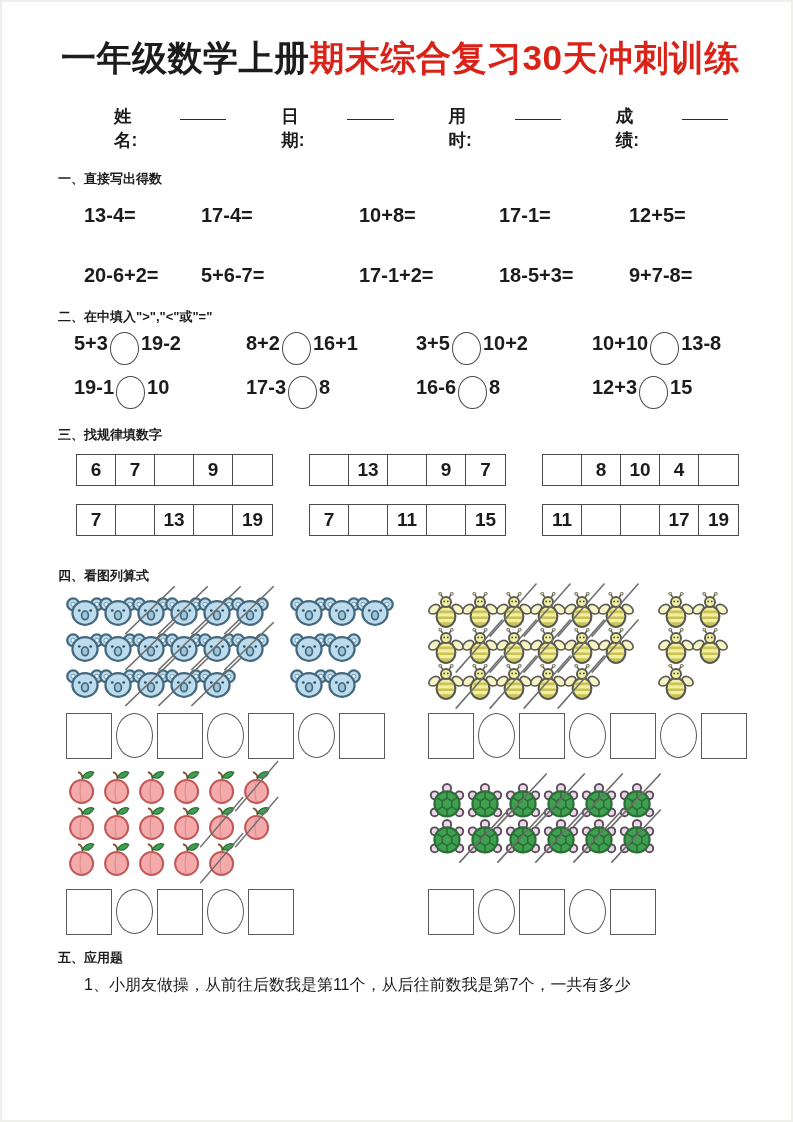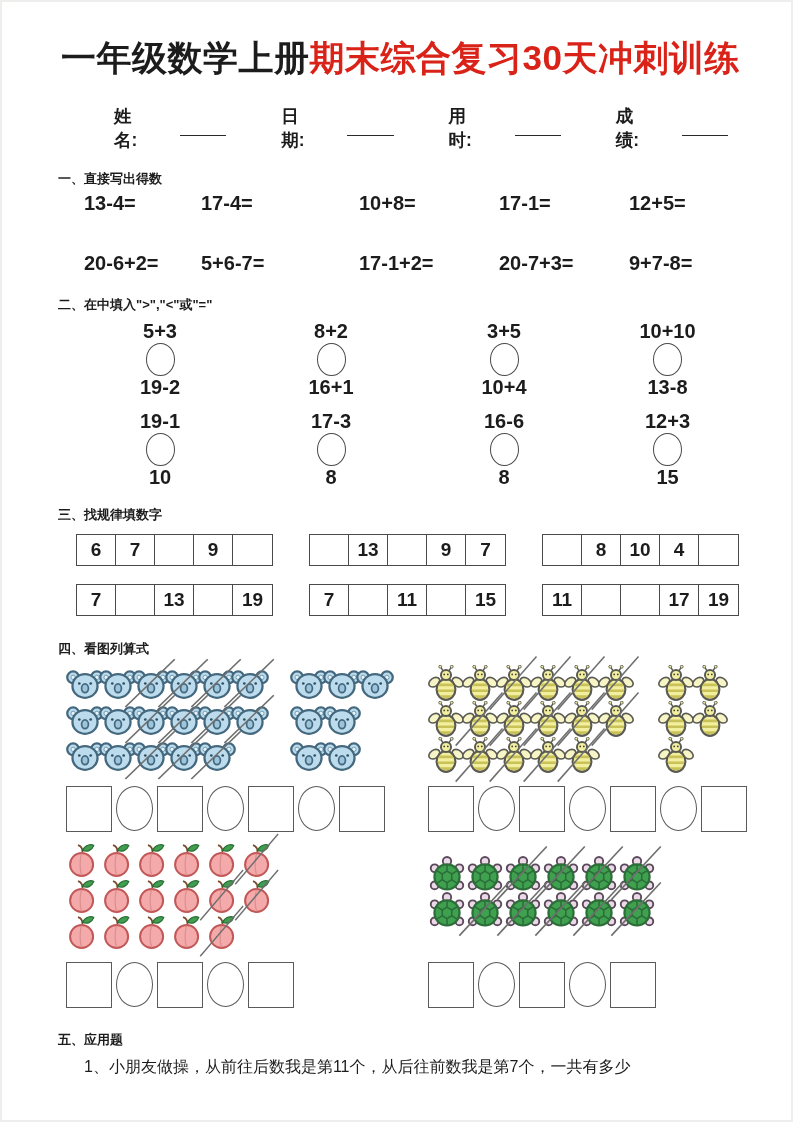--- a/index.html
+++ b/index.html
@@ -8,33 +8,33 @@
   .page {
     position: relative; width: 793px; height: 1122px; margin: 0 auto;
     background: #ffffff; overflow: hidden; color:#1c1c1c;
     padding: 36px 50px 0 58px;
     box-shadow: inset 0 0 0 2px #eeeeec;
   }
   
   .title { text-align:center; font-size:35px; font-weight:bold; letter-spacing:0.5px; line-height:1.25; white-space:nowrap; }
   .title .red { color: var(--title-red, #d92318); }
   
-  .info-row { margin: 24px 0 0 56px; font-size:17.5px; font-weight:bold; display:flex; align-items:center;gap:40px; }
+  .info-row { margin: 24px 0 0 56px; font-size:17.5px; font-weight:bold; display:flex; align-items:flex-start;gap:40px; }
   .info-row .ilabel { margin-right:2px; }
   .info-row .uline { display:inline-block; width:78px; height:16px; border-bottom:1.8px solid #2a2a2a; margin-right:15px; }
   
   .sec-heading { font-size:13px; font-weight:bold; margin-top:18px; }
   
   .expr-row { display:grid; grid-template-columns:117px 158px 140px 130px 1fr; padding-left:26px; font-size:20px; font-weight:600; }
-  .expr-row.r1 { margin-top:4px; }
+  .expr-row.r1 { margin-top:16px; }
   .expr-row.r2 { margin-top:37px; }
   
   .cmp-row { display:grid; grid-template-columns:172px 170px 176px 1fr; padding-left:16px; margin-top:6px; }
   .cmp-row.r2 { margin-top:11px; }
-  .cmp { display:flex; align-items:center; font-size:20px; font-weight:600;flex-direction:column; }
+  .cmp { display:flex; font-size:20px; font-weight:600; }
   .cmpcircle { display:inline-block; width:29px; height:33px; border:1.6px solid #4a4a4a; border-radius:50%; margin:0 2px; }
   
   .strip-row { display:flex; justify-content:space-between; padding-left:18px; padding-right:4px; margin-top:10px; }
   .strip-row.r2 { margin-top:18px; }
   .numstrip { display:flex; border:1.7px solid #4a4a4a; background:#fff; }
   .numstrip .cell { width:39px; height:30px; border-right:1.7px solid #4a4a4a; display:flex; align-items:center; justify-content:center; font-size:19px; font-weight:600; }
   .numstrip .cell:last-child { border-right:none; }
   
   .pic-grid { display:grid; grid-template-columns:362px 1fr; margin-top:8px; }
   .picblock { display:flex; gap:26px; padding-left:8px; }
@@ -76,40 +76,40 @@
       <span>13-4=</span>
       <span>17-4=</span>
       <span>10+8=</span>
       <span>17-1=</span>
       <span>12+5=</span>
     </div>
   <div class="expr-row r2" id="s1r2">
       <span>20-6+2=</span>
       <span>5+6-7=</span>
       <span>17-1+2=</span>
-      <span>20-7+3=</span>
+      <span>18-5+3=</span>
       <span>9+7-8=</span>
     </div>
 
   <div class="sec-heading" style="margin-top:21px;">二、在中填入"&gt;","&lt;"或"="</div>
   <div class="cmp-row r1" id="s2r1">
       <div class="cmp">
         <span>5+3</span>
         <span class="cmpcircle"></span>
         <span>19-2</span>
       </div>
       <div class="cmp">
         <span>8+2</span>
         <span class="cmpcircle"></span>
         <span>16+1</span>
       </div>
       <div class="cmp">
         <span>3+5</span>
         <span class="cmpcircle"></span>
-        <span>10+4</span>
+        <span>10+2</span>
       </div>
       <div class="cmp">
         <span>10+10</span>
         <span class="cmpcircle"></span>
         <span>13-8</span>
       </div>
     </div>
   <div class="cmp-row r2" id="s2r2">
       <div class="cmp">
         <span>19-1</span>
@@ -174,21 +174,21 @@
       </div>
       <div class="numstrip">
         <div class="cell">11</div>
         <div class="cell"></div>
         <div class="cell"></div>
         <div class="cell">17</div>
         <div class="cell">19</div>
       </div>
     </div>
 
-  <div class="sec-heading" style="margin-top:24px;">四、看图列算式</div>
+  <div class="sec-heading" style="margin-top:31px;">四、看图列算式</div>
   <div class="pic-grid" id="picGrid">
       <div class="picblock">
         <div class="cluster">
           <div class="icon-row">
             <div class="icon koala">
               <svg class="art" viewBox="0 0 40 34">
     <circle cx="7.5" cy="10" r="6.2" fill="#bcdcee" stroke="#44687e" stroke-width="2.4"></circle>
     <circle cx="32.5" cy="10" r="6.2" fill="#bcdcee" stroke="#44687e" stroke-width="2.4"></circle>
     <circle cx="7.5" cy="10" r="2.3" fill="#e9f4fa" stroke="#6e9ab0" stroke-width="1"></circle>
     <circle cx="32.5" cy="10" r="2.3" fill="#e9f4fa" stroke="#6e9ab0" stroke-width="1"></circle>
@@ -1405,16 +1405,16 @@
       </div>
       <div class="ansrow">
         <div class="sq"></div>
         <div class="cir"></div>
         <div class="sq"></div>
         <div class="cir"></div>
         <div class="sq"></div>
       </div>
     </div>
 
-  <div class="sec-heading" style="margin-top:13px;">五、应用题</div>
+  <div class="sec-heading" style="margin-top:4px;">五、应用题</div>
   <div class="prob-line">1、小朋友做操，从前往后数我是第11个，从后往前数我是第7个，一共有多少</div>
 
 </div>
 
 </body></html>

